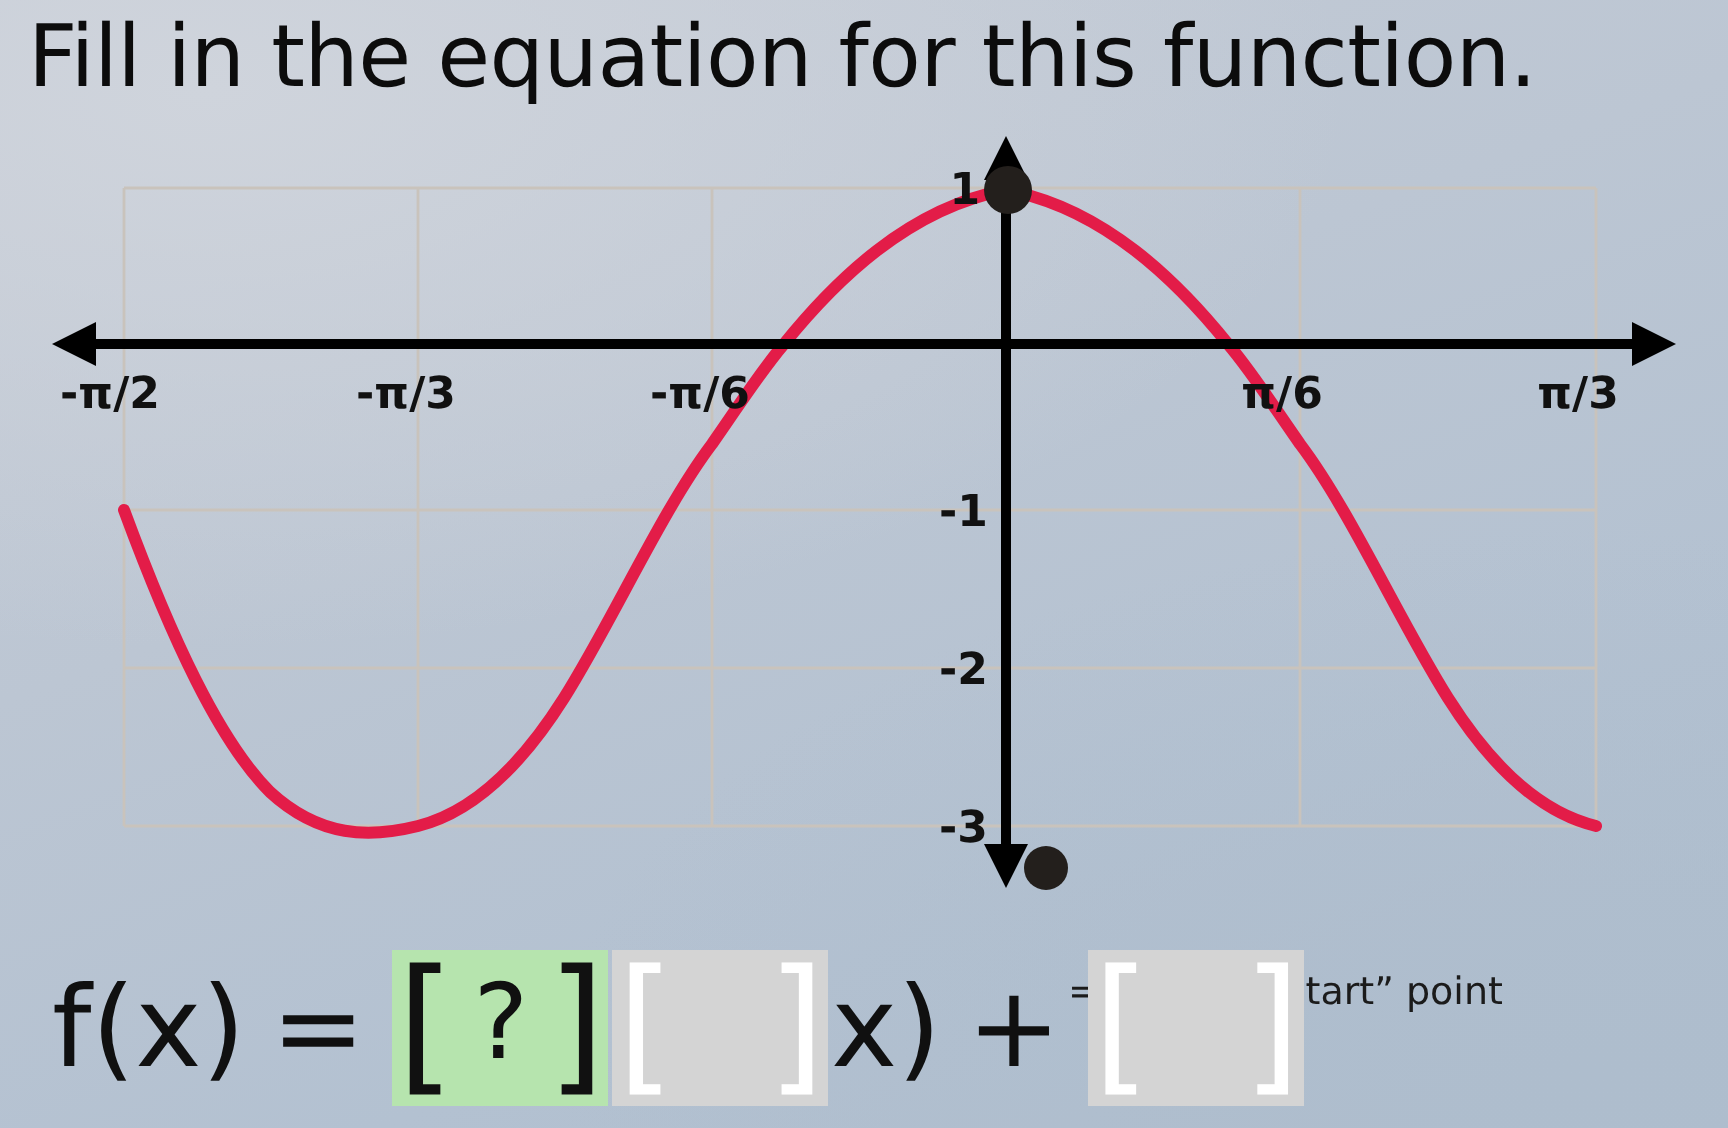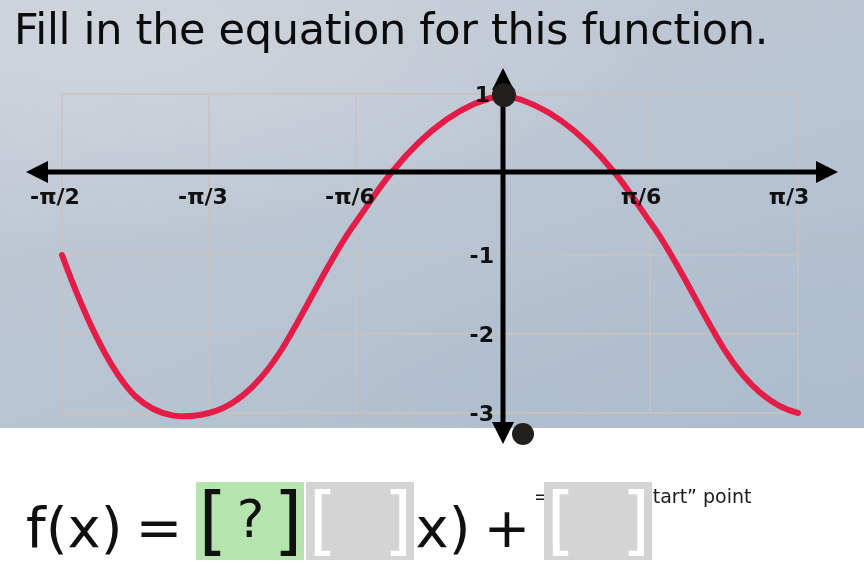--- a/index.html
+++ b/index.html
@@ -8,21 +8,21 @@
   }
   body {
     width: 864px;
     height: 564px;
     overflow: hidden;
     font-family: "DejaVu Sans", sans-serif;
   }
   #app {
     position: relative;
     width: 864px;
-    height: 428px;
+    height: 564px;
     background:
       radial-gradient(ellipse 120% 90% at 12% 8%, #cfd4dc 0%, rgba(207,212,220,0) 55%),
       radial-gradient(ellipse 100% 80% at 92% 95%, #aebdcd 0%, rgba(174,189,205,0) 60%),
       linear-gradient(160deg, #c6ccd6 0%, #bcc6d3 40%, #b3c1d1 72%, #aebdcd 100%);
   }
 
   
   #title {
     position: absolute;
     left: 14px;
@@ -63,21 +63,21 @@
     white-space: nowrap;
   }
 
   
   #equation {
     position: absolute;
     left: 26px;
     top: 468px;
     height: 92px;
     display: flex;
-    align-items: flex-end;
+    align-items: center;
     font-size: 56px;
     color: #101010;
     font-family: "DejaVu Sans", sans-serif;
     white-space: nowrap;
   }
   #equation .tok {
     display: inline-block;
   }
   #equation .sp {
     display: inline-block;

